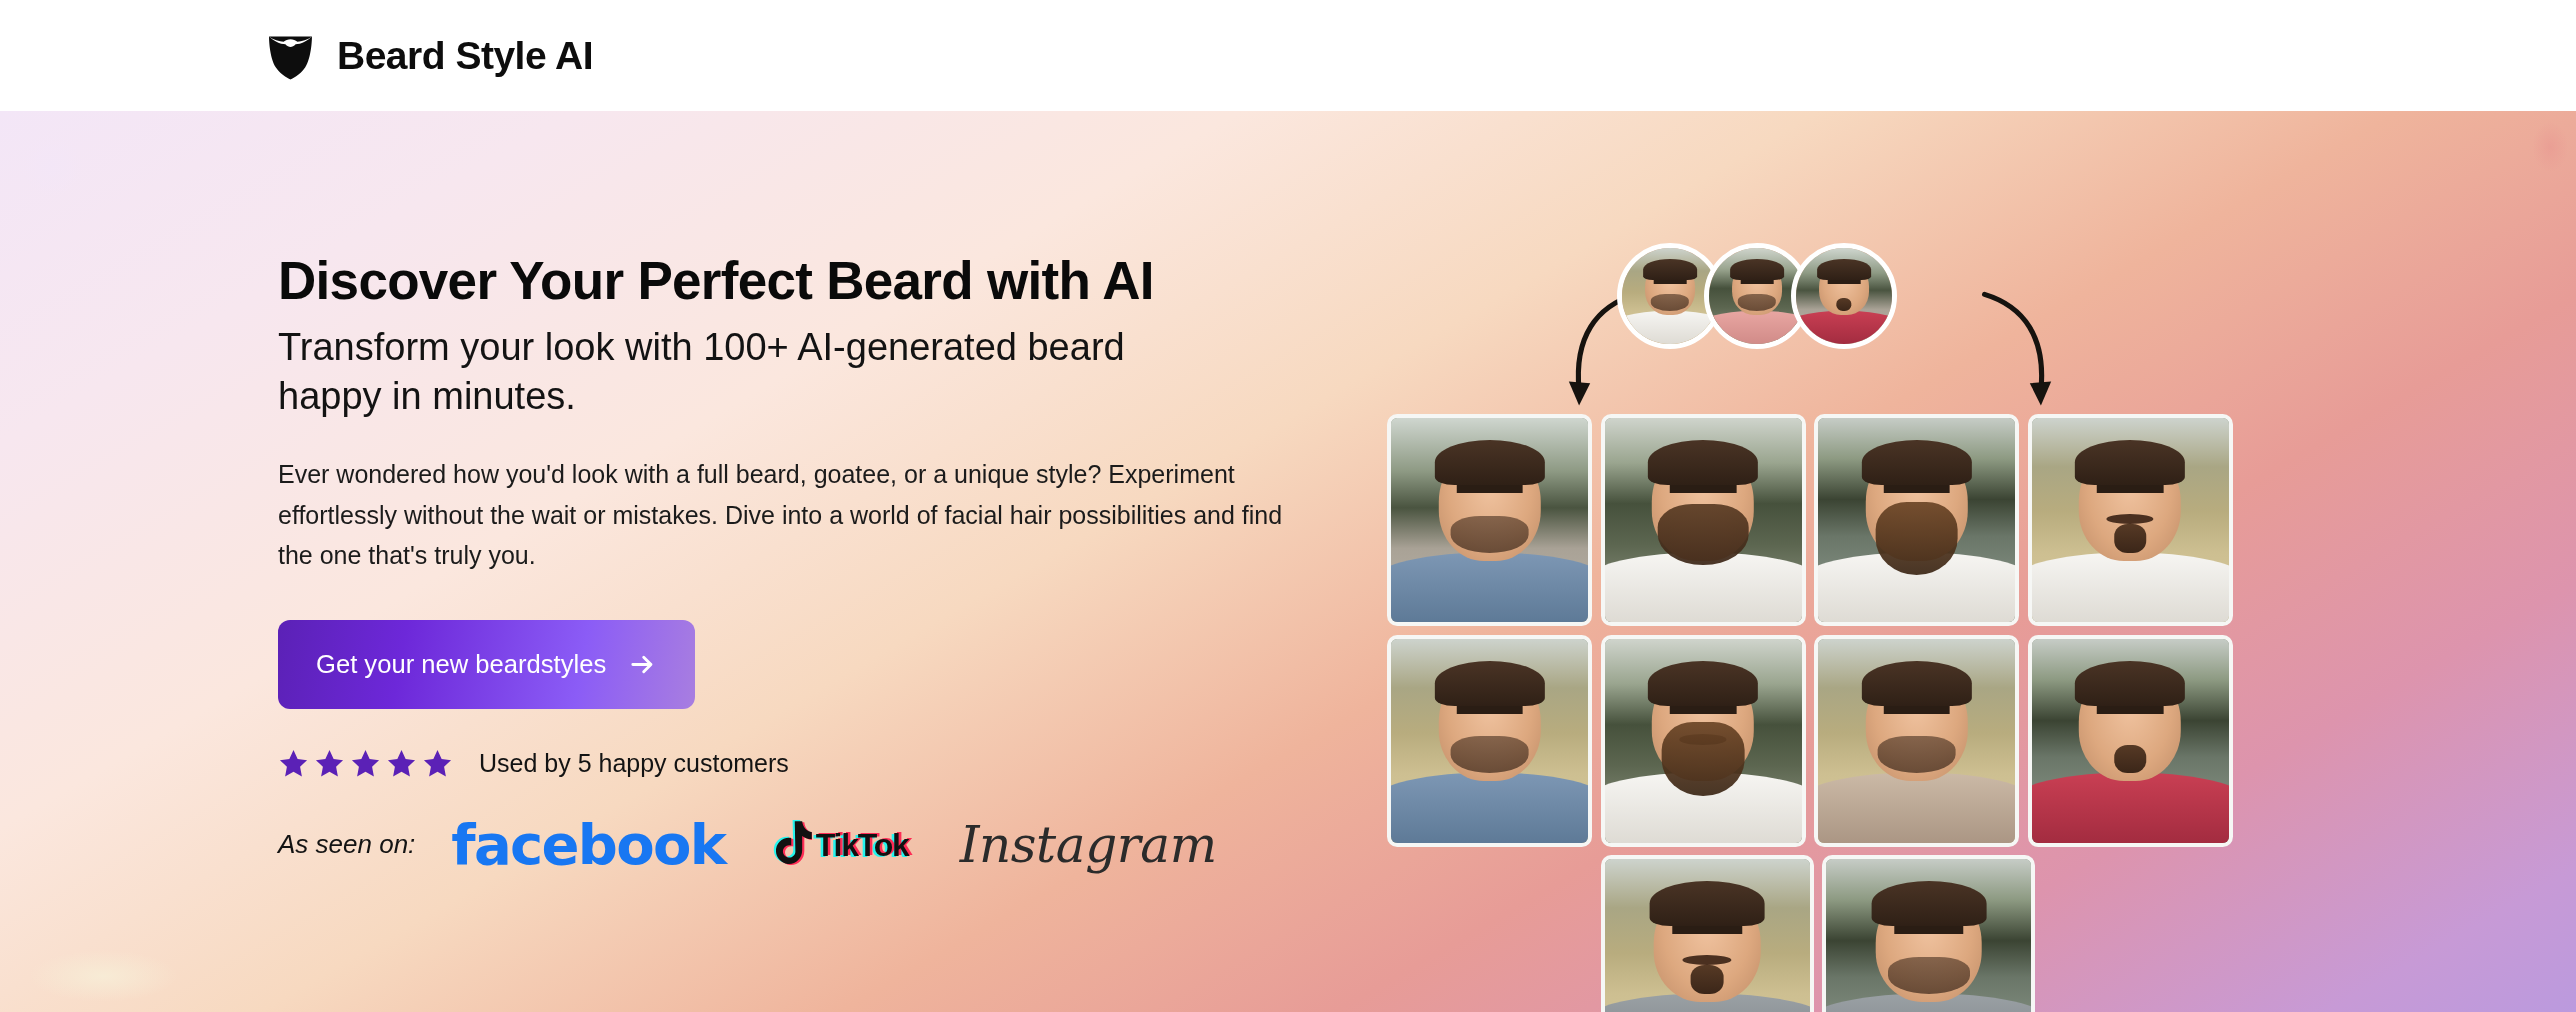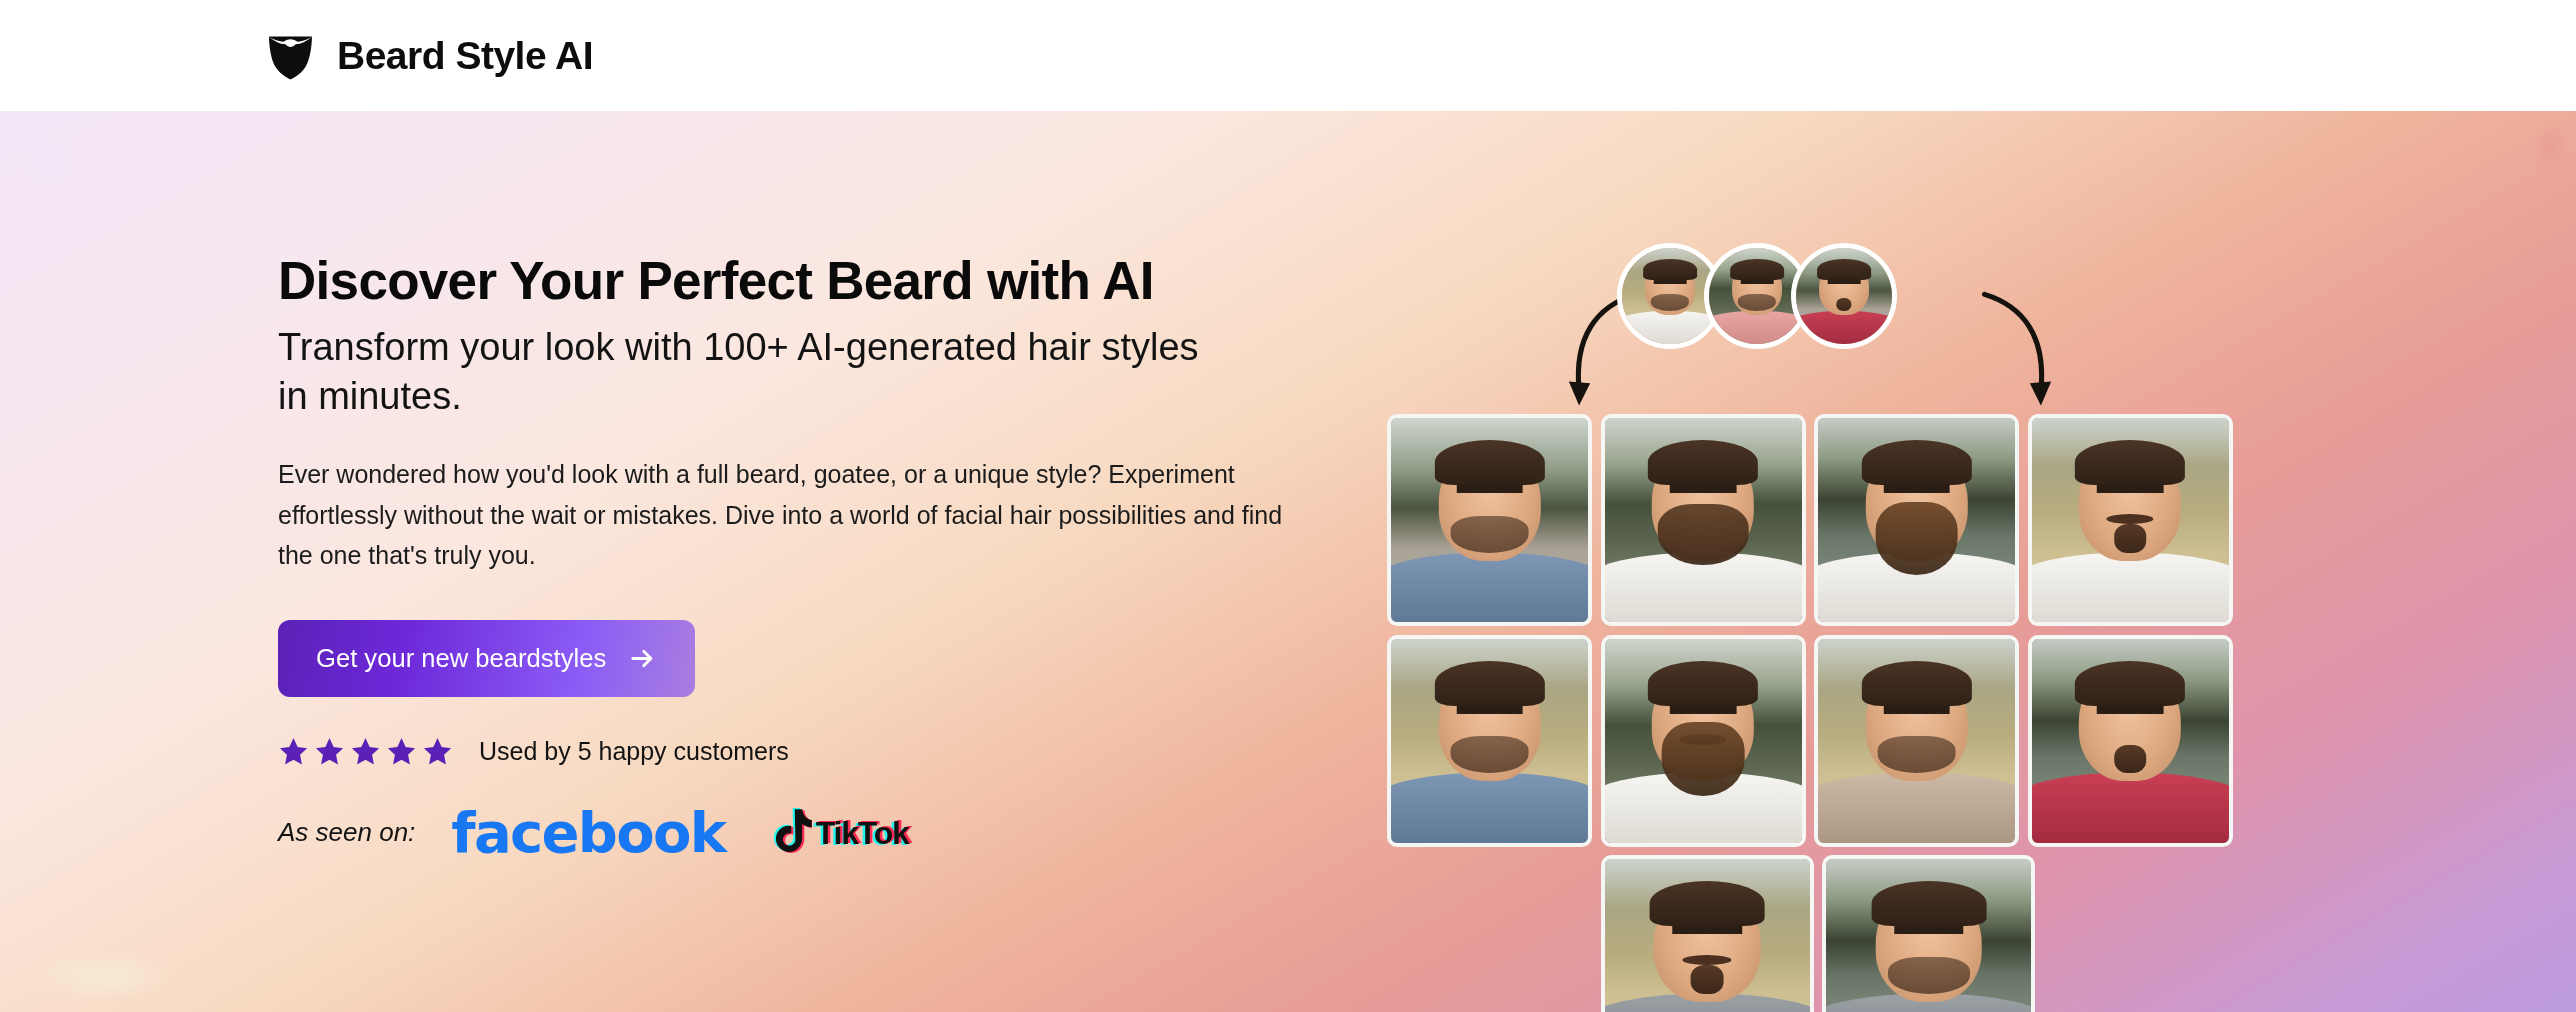--- a/index.html
+++ b/index.html
@@ -72,21 +72,21 @@
   }
   .body-copy{
     font-size:25px; color:#1b1b1b; line-height:1.62; margin-top:34px; max-width:1016px;
   }
 
   .hero-cta{
     margin-top:44px;
     display:inline-flex; align-items:center; gap:22px;
     background:linear-gradient(100deg,#5b21b6 0%,#6d28d9 30%,#8b5cf6 72%,#a87ee0 100%);
     color:#fff; font-size:25.6px; font-weight:400;
-    padding:0 38px; height:77px; border-radius:12px; border:none; cursor:pointer;
+    padding:0 38px; height:89px; border-radius:12px; border:none; cursor:pointer;
     font-family:"Liberation Sans", sans-serif; white-space:nowrap;
   }
   .arrow-ico{ width:29px; height:29px; display:block; }
 
   .rating{ display:flex; align-items:center; gap:25.6px; margin-top:39px;text-align:right; }
   .stars{ display:flex; gap:5.1px; }
   .star{ width:31px; height:31px; display:block; }
   .rating-text{ font-size:25px; color:#131313; white-space:nowrap; }
 
   .seen{ display:flex; align-items:center; gap:0; margin-top:38px; }
@@ -187,21 +187,21 @@
     </svg>
     <span class="brand-name">Beard Style AI</span>
   </div>
 
 </div>
 
 <div class="hero">
 
   <div class="hero-left">
     <h1 class="headline">Discover Your Perfect Beard with AI</h1>
-    <p class="subhead">Transform your look with 100+ AI-generated hair styles in minutes.</p>
+    <p class="subhead">Transform your look with 100+ AI-generated beard happy in minutes.</p>
     <p class="body-copy">Ever wondered how you'd look with a full beard, goatee, or a unique style? Experiment effortlessly without the wait or mistakes. Dive into a world of facial hair possibilities and find the one that's truly you.</p>
 
     <button class="hero-cta">
       <span>Get your new beardstyles</span>
       <svg class="arrow-ico" viewBox="0 0 24 24">
         <path d="M4 12 H19 M13 6 L19 12 L13 18" fill="none" stroke="#ffffff" stroke-width="2.4" stroke-linecap="round" stroke-linejoin="round"></path>
       </svg>
     </button>
 
     <div class="rating">
@@ -229,20 +229,21 @@
       <span class="seen-label">As seen on:</span>
       <span class="fb-logo">facebook</span>
       <span class="tiktok">
         <svg class="tt-note" viewBox="0 0 40 48">
           <path d="M24 2h7c.6 6 4.4 9.6 9 10.2v6.6c-3.4.1-6.6-1-9-2.9v13.5c0 7.6-6.2 13.6-13.7 12.9C11.4 41.7 6.6 36.6 6.3 30.4 6 23.4 11.6 17.6 18.6 17.6c.7 0 1.4.1 2.1.2v7.1c-.6-.2-1.3-.3-2-.3-3.3 0-6 2.8-5.8 6.2.2 3 2.7 5.4 5.7 5.5 3.3.1 6-2.5 6-5.8z" fill="#25F4EE" transform="translate(-2,-1)"></path>
           <path d="M24 2h7c.6 6 4.4 9.6 9 10.2v6.6c-3.4.1-6.6-1-9-2.9v13.5c0 7.6-6.2 13.6-13.7 12.9C11.4 41.7 6.6 36.6 6.3 30.4 6 23.4 11.6 17.6 18.6 17.6c.7 0 1.4.1 2.1.2v7.1c-.6-.2-1.3-.3-2-.3-3.3 0-6 2.8-5.8 6.2.2 3 2.7 5.4 5.7 5.5 3.3.1 6-2.5 6-5.8z" fill="#FE2C55" transform="translate(2,1)"></path>
           <path d="M24 2h7c.6 6 4.4 9.6 9 10.2v6.6c-3.4.1-6.6-1-9-2.9v13.5c0 7.6-6.2 13.6-13.7 12.9C11.4 41.7 6.6 36.6 6.3 30.4 6 23.4 11.6 17.6 18.6 17.6c.7 0 1.4.1 2.1.2v7.1c-.6-.2-1.3-.3-2-.3-3.3 0-6 2.8-5.8 6.2.2 3 2.7 5.4 5.7 5.5 3.3.1 6-2.5 6-5.8z" fill="#111111"></path>
         </svg>
         <span class="tt-text" data-t="TikTok">TikTok</span>
       </span>
+      <span class="ig-logo">Instagram</span>
     </div>
   </div>
 
   <div class="collage">
 
     <svg class="arc arc-left" viewBox="0 0 96 160">
       <path d="M86 12 C40 26 14 62 20 124" fill="none" stroke="#16130f" stroke-width="6" stroke-linecap="round"></path>
       <path d="M20 142 L8 114 L33 116 Z" fill="#16130f"></path>
     </svg>
     <svg class="arc arc-right" viewBox="0 0 96 160">

